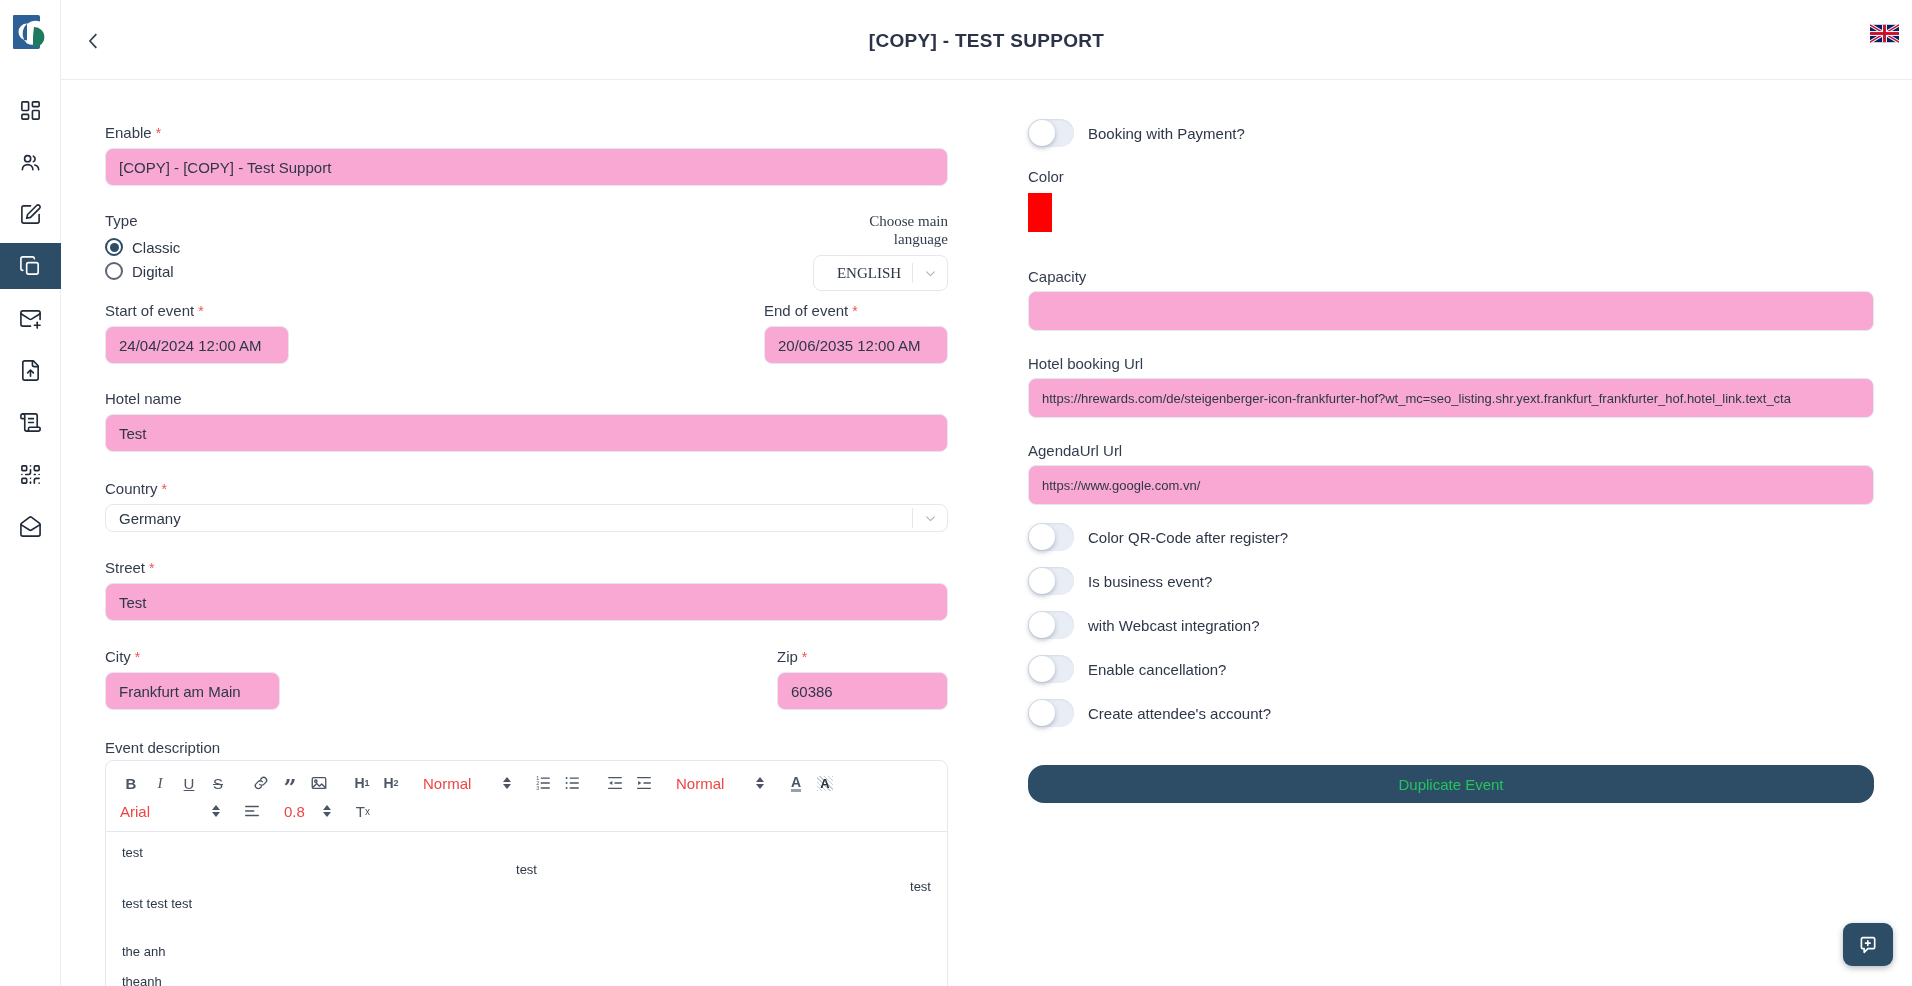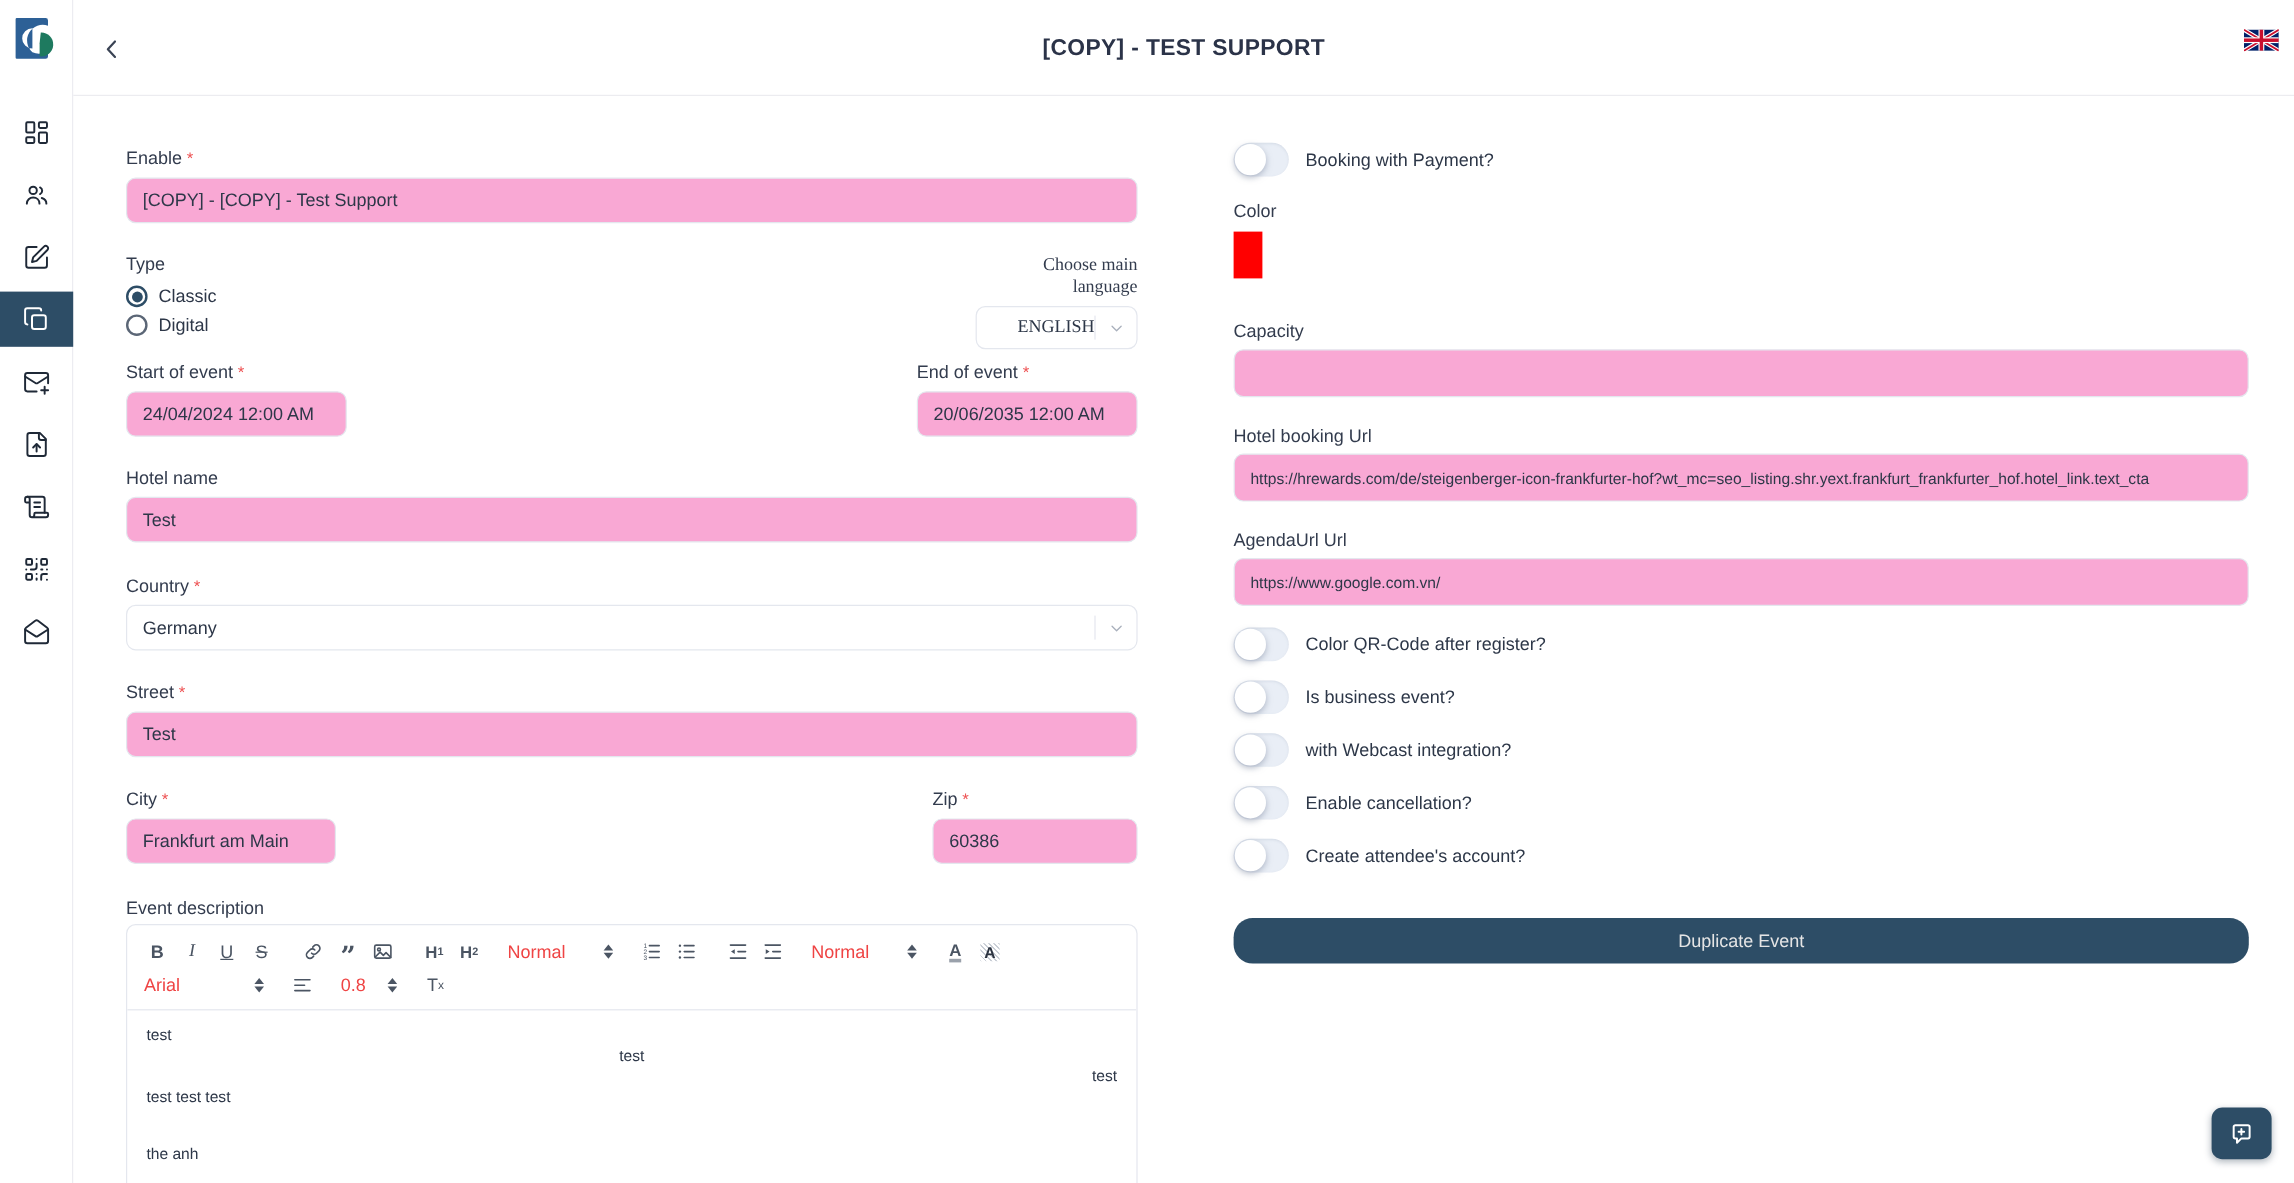--- a/index.html
+++ b/index.html
@@ -28,21 +28,21 @@
     font-size:19px; font-weight:700; color:#2b3348; letter-spacing:.3px; }
   .flag { position:absolute; right:13px; top:24px; width:29px; height:19px; cursor:pointer; }
 
   
   .flabel { font-size:15px; color:#333c4e; }
   .req { color:#ee5253; margin-left:4px; font-size:14px; }
   .tbox { width:100%; height:38px; border:1px solid #e4e7ee; border-radius:8px;
     padding:0 13px; font-size:15px; color:#2d3748; background:#f9a8d4; outline:none;
     font-family:inherit; }
   .selbox { display:flex; align-items:center; border:1px solid #e4e7ee; border-radius:8px;
-    background:#fff; height:38px; cursor:pointer; }
+    background:#fff; height:28px; cursor:pointer; }
   .selbox .sval { flex:1; padding:0 13px; font-size:15px; color:#2d3748; }
   .sel-divider { width:1px; height:20px; background:#e4e7ee; }
   .sel-chevron { width:34px; display:flex; align-items:center; justify-content:center; }
   .sel-chevron svg { width:13px; height:13px; stroke:#a9b0bc; stroke-width:2; fill:none;
     stroke-linecap:round; stroke-linejoin:round; }
 
   .col-left  { position:absolute; left:105px; top:80px; width:843px; }
   .col-right { position:absolute; left:1028px; top:80px; width:846px; }
 
   .fgroup .tbox { margin-top:6px; }
@@ -51,21 +51,21 @@
   .row-type { margin-top:26px; position:relative; min-height:74px; }
   .radio-line { display:flex; align-items:center; margin-top:8px; cursor:pointer; }
   .radio-line + .radio-line { margin-top:6px; }
   .radio { width:18px; height:18px; border-radius:50%; border:2px solid #5b6676;
     display:flex; align-items:center; justify-content:center; background:#fff; }
   .radio.checked { border-color:#2d4d66; }
   .radio.checked::after { content:""; width:9px; height:9px; border-radius:50%; background:#2d4d66; }
   .radio-label { margin-left:9px; font-size:15px; color:#2d3748; }
   .lang-block { position:absolute; right:0; top:0; width:135px; text-align:right;font-family:Liberation Serif, serif; }
   .lang-block .selbox { margin-top:7px; height:36px; }
-  .lang-block .sval { padding:0 0 0 12px; text-align:right; }
+  .lang-block .sval { padding:0 0 0 12px; text-align:center; }
 
   .row-dates { margin-top:16px; display:flex; justify-content:space-between; }
   .date-field { width:184px; }
 
   .row-cityzip { margin-top:27px; display:flex; justify-content:space-between;gap:40px; }
   .city-field { width:175px; }
   .zip-field { width:171px; }
 
   .mt26 { margin-top:26px; } .mt27 { margin-top:27px; } .mt28 { margin-top:28px; } .mt29 { margin-top:29px; }
   .mt44 { margin-top:44px; }
@@ -107,21 +107,21 @@
     background:#fff; box-shadow:0 2px 5px rgba(120,132,155,.55); }
   .toggle-label { margin-left:14px; font-size:15px; color:#2d3748; }
   .row-booking { margin-top:39px; }
   .color-label { margin-top:21px; display:block; }
   .color-swatch { margin-top:8px; width:24px; height:39px; cursor:pointer; }
   .cap-label { margin-top:36px; display:block; }
   .cap-input { margin-top:6px; height:40px; }
   .url-label { margin-top:24px; display:block; }
   .url-input { margin-top:6px; height:40px; font-size:13px; }
   .toggle-list { margin-top:18px; display:flex; flex-direction:column; gap:16px; }
-  .dup-btn { margin-top:38px; width:100%; height:38px; background:#2d4d66; color:#e5e5e5;
+  .dup-btn { margin-top:38px; width:100%; height:38px; background:#2d4d66; color:#22c55e;
     border:none; border-radius:16px; font-size:15px; font-family:inherit; cursor:pointer; }
 
   
   .chat-fab { position:absolute; left:1843px; top:923px; width:50px; height:43px; background:#2d4d66;
     border-radius:9px; display:flex; align-items:center; justify-content:center; cursor:pointer;
     box-shadow:0 2px 6px rgba(30,50,70,.35); }
   .chat-fab svg { width:22px; height:22px; stroke:#fff; stroke-width:1.8; fill:none;
     stroke-linecap:round; stroke-linejoin:round; }
 </style>
 </head>

